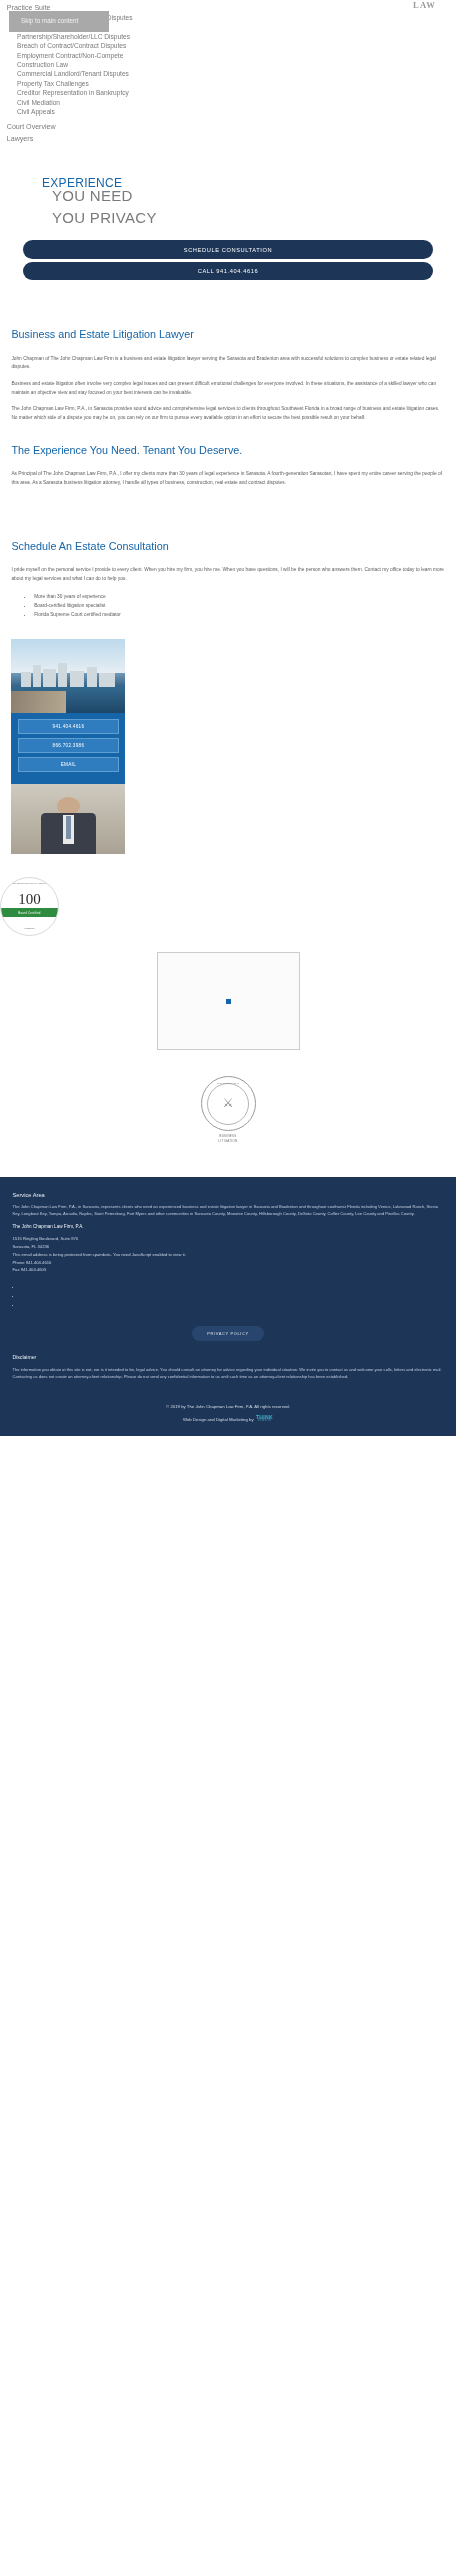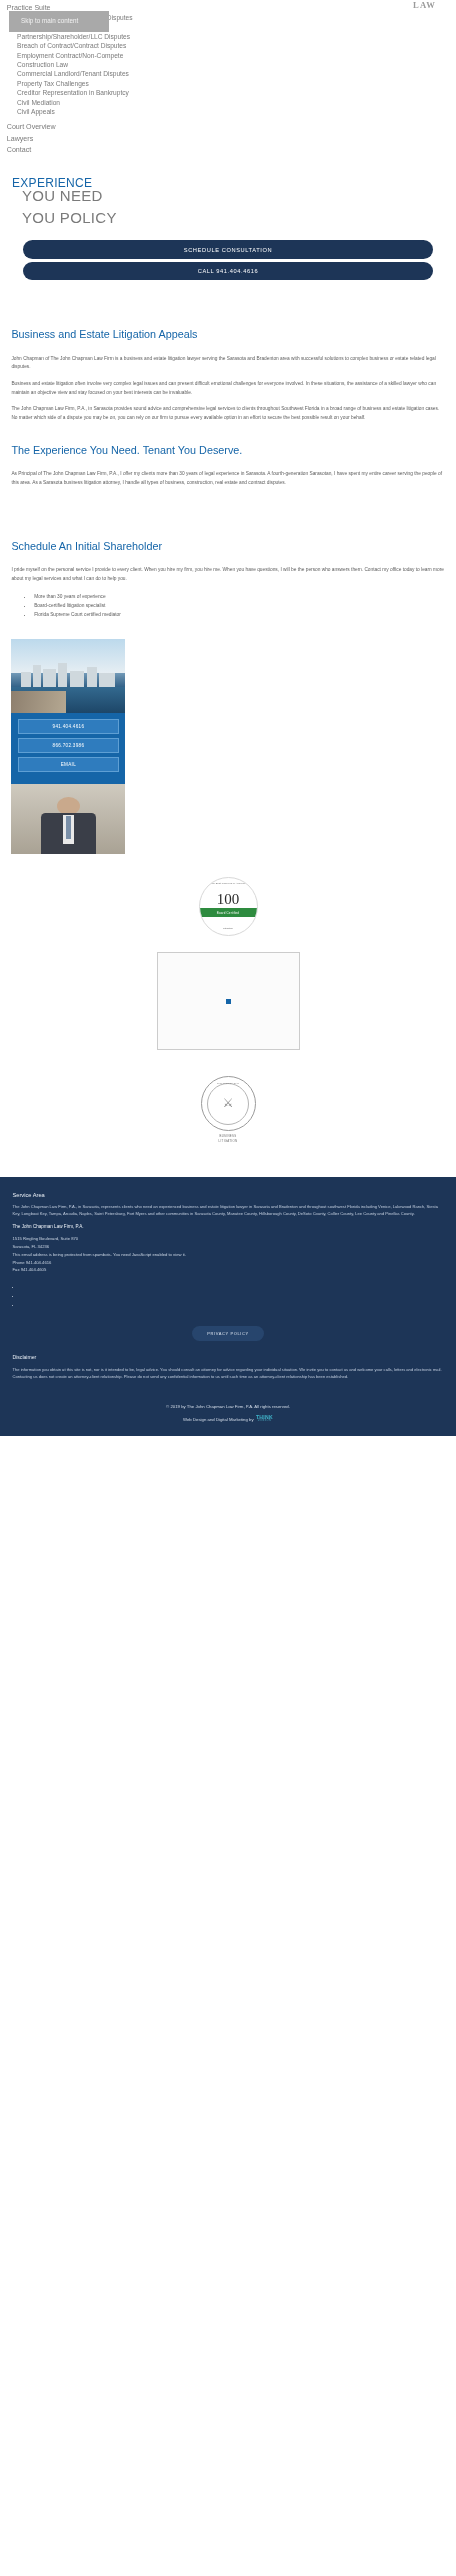--- a/index.html
+++ b/index.html
@@ -54,21 +54,21 @@
     padding: 0.3px 0;
   }
   .nav-spacer { height: 4.6px; }
 
   
   .hero {
     background: #ffffff;
     padding: 21.7px 0 0 0;
     position: relative;
   }
-  .hero-inner { padding-left: 12px; }
+  .hero-inner { padding-left: 42px; }
   .hero-line { line-height: 13px; }
   .hero-blue {
     color: #1565a8;
     font-size: 12px;
     letter-spacing: 0.3px;
     line-height: 13.7px;
   }
   .hero-grey {
     color: #7a7a7a;
     font-size: 15px;
@@ -161,21 +161,21 @@
 
   .photo-portrait {
     width: 114px;
     height: 70px;
     background: linear-gradient(#d7d3cc, #b9b3aa);
     position: relative;
     overflow: hidden;
   }
 
   
-  .badge-row { padding: 23px 0 5.7px 0; display: flex; justify-content: center; }
+  .badge-row { padding: 23px 0 5.7px 0; display: flex; }
   .badge-100 {
     width: 59px; height: 59px; border-radius: 50%;
     background: #ffffff; border: 1.1px solid #d8d8d8;
     position: relative; overflow: hidden;
     display: flex; align-items: center; justify-content: center;
   }
   .badge-100 .ribbon {
     position: absolute; left: 0; top: 52%; width: 100%; height: 9.7px;
     background: #2e8b3f; color: #fff; font-size: 2.9px; letter-spacing: 0.2px;
     display: flex; align-items: center; justify-content: center;
@@ -320,54 +320,53 @@
       <div class="nav-sub-item">Construction Law</div>
       <div class="nav-sub-item">Commercial Landlord/Tenant Disputes</div>
       <div class="nav-sub-item">Property Tax Challenges</div>
       <div class="nav-sub-item">Creditor Representation in Bankruptcy</div>
       <div class="nav-sub-item">Civil Mediation</div>
       <div class="nav-sub-item">Civil Appeals</div>
     </div>
     <div class="nav-spacer"></div>
     <div class="nav-top-item">Court Overview</div>
     <div class="nav-top-item">Lawyers</div>
-    <div class="nav-top-item">Contact</div>
   </div>
 
   <div class="skip-link">Skip to main content</div>
 </div>
 
 <section class="hero">
   <div class="hero-inner">
     <div class="hero-line hero-blue">EXPERIENCE</div>
     <div class="hero-line hero-grey">YOU NEED</div>
     <div class="hero-gap"></div>
-    <div class="hero-line hero-grey">YOU POLICY</div>
+    <div class="hero-line hero-grey">YOU PRIVACY</div>
   </div>
 
   <div class="cta-wrap">
     <button class="cta-btn">SCHEDULE CONSULTATION</button>
     <button class="cta-btn">CALL 941.404.4616</button>
   </div>
 </section>
 
 <main class="content">
-  <h2 class="sec-title">Business and Estate Litigation Appeals</h2>
+  <h2 class="sec-title">Business and Estate Litigation Lawyer</h2>
   <p>John Chapman of The John Chapman Law Firm is a business and estate litigation lawyer serving the Sarasota and Bradenton area with successful solutions to complex business or estate related legal disputes.</p>
   <p>Business and estate litigation often involve very complex legal issues and can present difficult emotional challenges for everyone involved. In these situations, the assistance of a skilled lawyer who can maintain an objective view and stay focused on your best interests can be invaluable.</p>
   <p>The John Chapman Law Firm, P.A., in Sarasota provides sound advice and comprehensive legal services to clients throughout Southwest Florida in a broad range of business and estate litigation cases. No matter which side of a dispute you may be on, you can rely on our firm to pursue every available option in an effort to secure the best possible result on your behalf.</p>
 
   <div class="gap-md"></div>
   <h2 class="sec-title">The Experience You Need. Tenant You Deserve.</h2>
   <p>As Principal of The John Chapman Law Firm, P.A., I offer my clients more than 30 years of legal experience in Sarasota. A fourth-generation Sarasotan, I have spent my entire career serving the people of this area. As a Sarasota business litigation attorney, I handle all types of business, construction, real estate and contract disputes.</p>
 
   <div class="gap-lg"></div>
   <div class="gap-lg"></div>
 
-  <h2 class="sec-title">Schedule An Initial Shareholder</h2>
+  <h2 class="sec-title">Schedule An Estate Consultation</h2>
   <p>I pride myself on the personal service I provide to every client. When you hire my firm, you hire me. When you have questions, I will be the person who answers them. Contact my office today to learn more about my legal services and what I can do to help you.</p>
   <ul class="bullets">
     <li>More than 30 years of experience</li>
     <li>Board-certified litigation specialist</li>
     <li>Florida Supreme Court certified mediator</li>
   </ul>
 </main>
 
 <section style="padding-left:11.4px;padding-top:15px;">
   <div class="photo-city">

